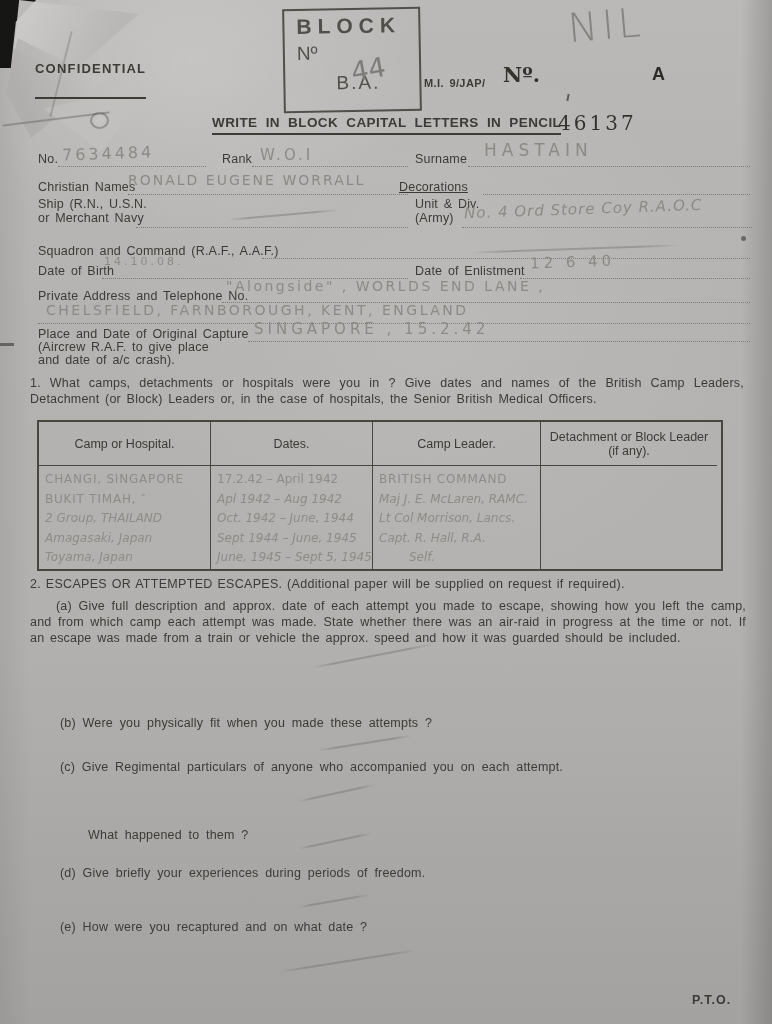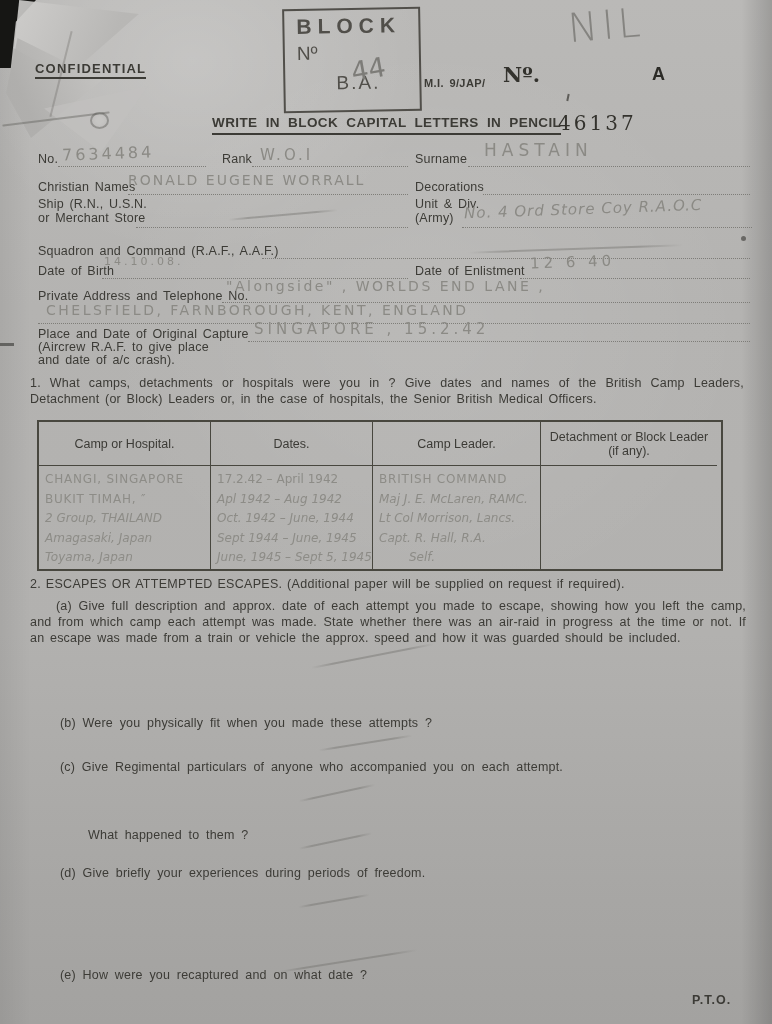--- a/index.html
+++ b/index.html
@@ -59,21 +59,21 @@
               clip-path:polygon(12% 0,100% 42%,26% 100%,0 55%);"></div>
   <div class="facet" style="left:44px;top:86px;width:104px;height:66px;opacity:.7;background:#c2c1bf;
               clip-path:polygon(0 34%,100% 0,55% 100%);"></div>
   <div class="facet" style="left:2px;top:118px;width:108px;height:2px;background:rgba(88,87,83,.4);transform:rotate(-7deg);border-radius:2px;"></div>
   <div class="facet" style="left:60px;top:30px;width:2px;height:88px;background:rgba(88,87,83,.28);transform:rotate(14deg);"></div>
   <div class="holering" style="left:90px;top:112px;"></div>
   <div class="facet" style="left:0;top:343px;width:14px;height:3px;background:rgba(40,40,37,.55);"></div>
   <div class="facet" style="left:741px;top:236px;width:5px;height:5px;border-radius:50%;background:rgba(55,54,50,.6);"></div>
   <div class="facet" style="left:567px;top:94px;width:2px;height:7px;background:rgba(55,54,50,.7);transform:rotate(12deg);"></div>
 
-  <div class="abs print bold" style="left:35px;top:62px;font-size:13px;letter-spacing:1.2px;border-bottom:2px solid #3c3b36;padding-bottom:0;">CONFIDENTIAL</div>
+  <div class="abs print bold" style="left:35px;top:62px;font-size:13px;letter-spacing:1.2px;border-bottom:2px solid #3c3b36;padding-bottom:20px;">CONFIDENTIAL</div>
 
   <div class="abs" id="stampbox">
     <div class="l bold" style="top:4px;font-size:21px;letter-spacing:6px;">BLOCK</div>
     <div class="l" style="top:32px;font-size:19px;border-bottom:0;">Nº</div>
     <div class="l" style="top:62px;font-size:19px;letter-spacing:2px;margin-left:39px;">B.A.</div>
     <div class="hw" style="left:66px;top:44px;font-size:27px;transform:rotate(-9deg);color:#7d7c78;">44</div>
   </div>
 
   <div class="abs print bold" style="left:424px;top:76px;font-size:11px;letter-spacing:.4px;">M.I. 9/JAP/</div>
   <div class="abs" style="left:503px;top:62px;font-family:'DejaVu Serif',serif;font-weight:bold;font-size:21px;color:#33322d;">Nº.</div>
@@ -92,25 +92,25 @@
   <div class="hw hw-caps" style="left:260px;top:146px;font-size:15px;">W.O.I</div>
 
   <span class="abs print" style="left:415px;top:152px;">Surname</span>
   <div class="rule" style="left:468px;top:165px;width:282px;"></div>
   <div class="hw hw-caps" style="left:484px;top:140px;font-size:17px;letter-spacing:5px;">HASTAIN</div>
 
   <span class="abs print" style="left:38px;top:180px;">Christian Names</span>
   <div class="rule" style="left:128px;top:193px;width:280px;"></div>
   <div class="hw hw-caps" style="left:128px;top:172px;font-size:14px;letter-spacing:2px;">RONALD EUGENE WORRALL</div>
 
-  <span class="abs print" style="left:415px;top:180px;">Decorations</span>
+  <span class="abs print" style="left:399px;top:180px;text-decoration:underline;">Decorations</span>
   <div class="rule" style="left:483px;top:193px;width:267px;"></div>
 
   <span class="abs print" style="left:38px;top:197px;">Ship (R.N., U.S.N.</span>
-  <span class="abs print" style="left:38px;top:211px;">or Merchant Store</span>
+  <span class="abs print" style="left:38px;top:211px;">or Merchant Navy</span>
   <div class="rule" style="left:136px;top:226px;width:272px;"></div>
   <div class="pencil-dash" style="left:228px;top:214px;width:110px;transform:rotate(-5deg);"></div>
 
   <span class="abs print" style="left:415px;top:197px;">Unit &amp; Div.</span>
   <span class="abs print" style="left:415px;top:211px;">(Army)</span>
   <div class="rule" style="left:462px;top:226px;width:290px;"></div>
   <div class="hw hw-script" style="left:464px;top:200px;font-size:15px;letter-spacing:1px;transform:rotate(-2deg);">No. 4 Ord Store Coy R.A.O.C</div>
 
   <span class="abs print" style="left:38px;top:244px;">Squadron and Command (R.A.F., A.A.F.)</span>
   <div class="rule" style="left:262px;top:257px;width:488px;"></div>
@@ -174,21 +174,21 @@
     </div>
   </div>
 
   <div class="abs print" style="left:30px;top:577px;width:716px;letter-spacing:.3px;word-spacing:1px;">2.   ESCAPES  OR  ATTEMPTED  ESCAPES.    (Additional  paper  will  be  supplied  on  request  if  required).</div>
   <div class="abs print para" style="left:30px;top:598px;width:716px;line-height:16px;text-indent:26px;">(a)   Give full description and approx. date of each attempt you made to escape, showing how you left the camp,  and from which camp each attempt was made.   State whether there was an air-raid in progress at the time or not.   If an escape was made from a train or vehicle the approx. speed and how it was guarded should be included.</div>
 
   <div class="abs print" style="left:60px;top:716px;word-spacing:3px;">(b)   Were you physically fit when you made these attempts ?</div>
   <div class="abs print" style="left:60px;top:760px;word-spacing:3px;">(c)   Give Regimental particulars of anyone who accompanied you on each attempt.</div>
   <div class="abs print" style="left:88px;top:828px;word-spacing:3px;">What  happened  to  them ?</div>
   <div class="abs print" style="left:60px;top:866px;word-spacing:3px;">(d)   Give  briefly  your  experiences  during  periods  of  freedom.</div>
-  <div class="abs print" style="left:60px;top:968px;word-spacing:3px;text-align:right;">(e)   How were you recaptured  and  on  what  date ?</div>
+  <div class="abs print" style="left:60px;top:920px;word-spacing:3px;text-align:right;">(e)   How were you recaptured  and  on  what  date ?</div>
 
   <div class="pencil-dash" style="left:310px;top:655px;width:125px;transform:rotate(-11deg);"></div>
   <div class="pencil-dash" style="left:318px;top:742px;width:95px;transform:rotate(-9deg);"></div>
   <div class="pencil-dash" style="left:298px;top:792px;width:78px;transform:rotate(-12deg);"></div>
   <div class="pencil-dash" style="left:298px;top:840px;width:75px;transform:rotate(-12deg);"></div>
   <div class="pencil-dash" style="left:298px;top:900px;width:72px;transform:rotate(-10deg);"></div>
   <div class="pencil-dash" style="left:278px;top:960px;width:140px;transform:rotate(-9deg);"></div>
 
   <div class="abs print bold" style="left:692px;top:993px;font-size:12.5px;letter-spacing:1px;">P.T.O.</div>
 </div>

